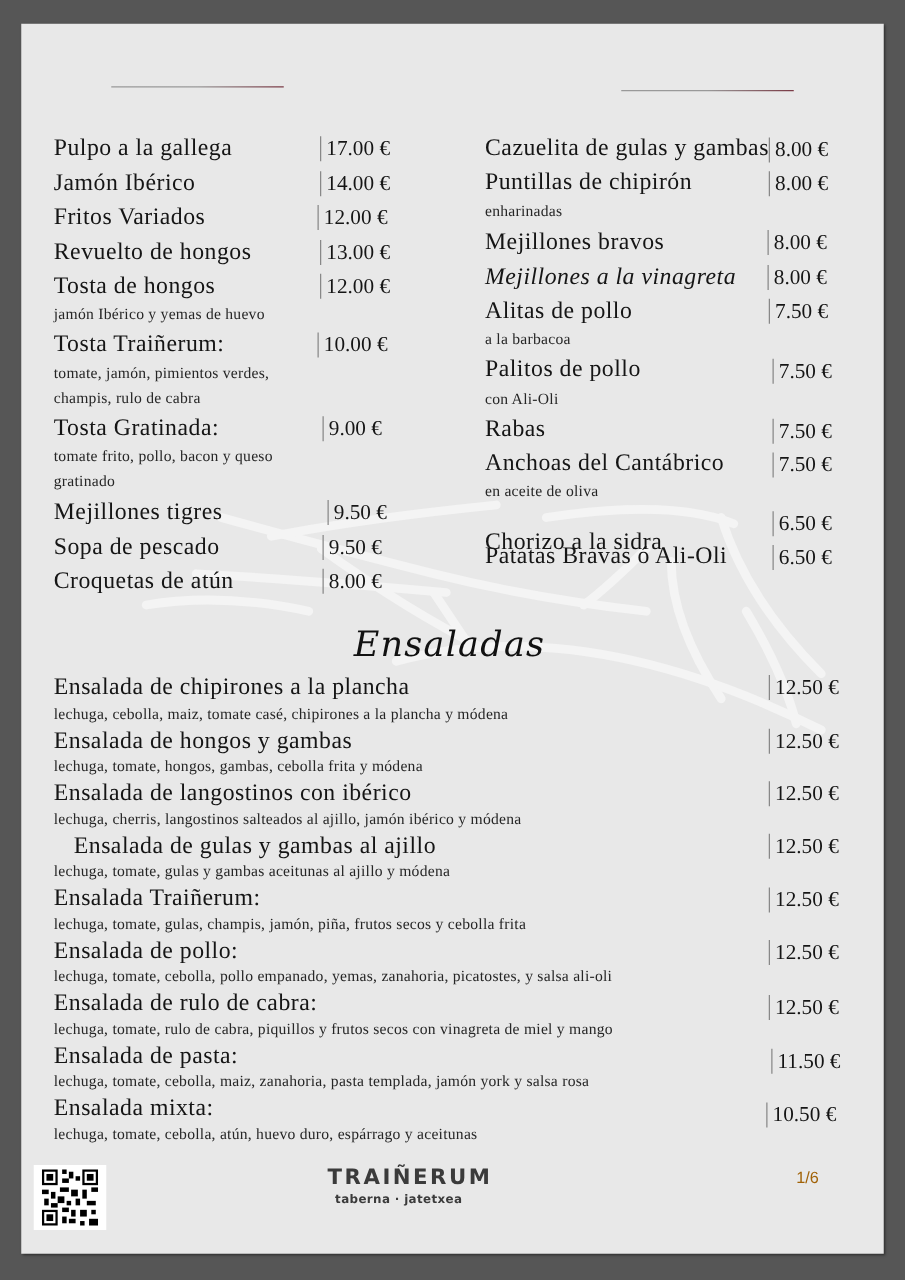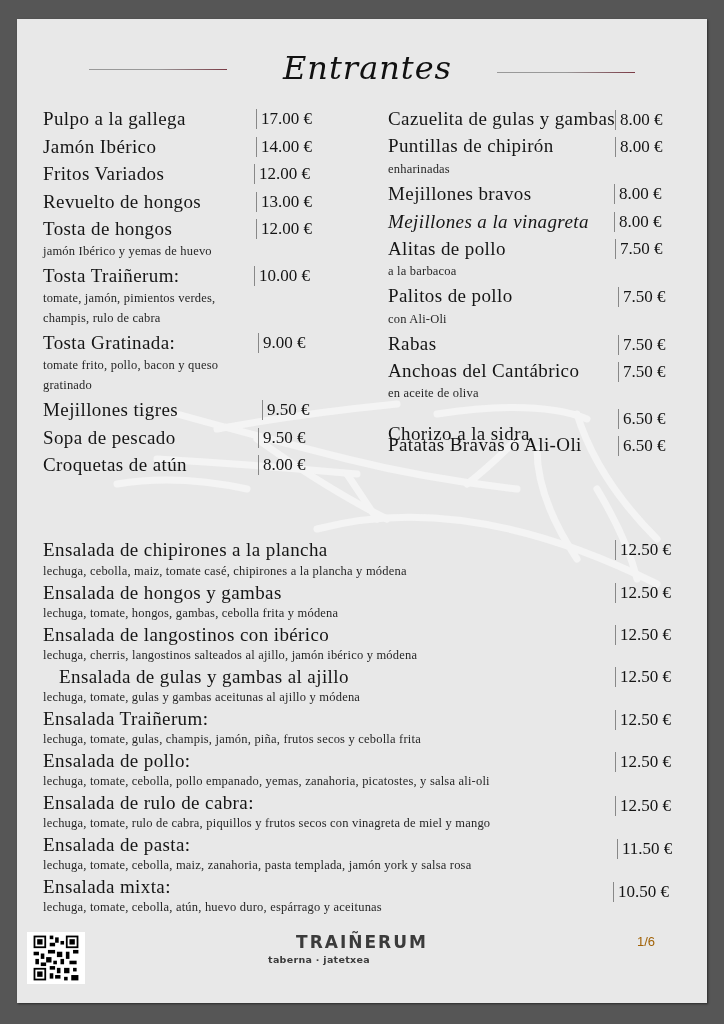--- a/index.html
+++ b/index.html
@@ -50,21 +50,21 @@
       font-family: "Liberation Serif", serif;
       font-size: 17px; color: #151515;
       border-left: 1px solid #888;
       padding-left: 4px; line-height: 20px;
     }
     .qr {
       position: absolute; left: 10px; top: 913px;
       width: 58px; height: 52px; background: #fff;
     }
     .brand {
-      position: absolute; left: 0; width: 690px; top: 913px;
+      position: absolute; left: 0; width: 622px; top: 913px;
       text-align: center;
       font-family: "DejaVu Sans", sans-serif;
       font-weight: bold; font-size: 17px; color: #3b3b3b;
       letter-spacing: 2px;
     }
     .tagline {
       position: absolute; left: 0; width: 604px; top: 935px;
       text-align: center;
       font-family: "DejaVu Sans", sans-serif;
       font-weight: bold; font-size: 9.5px; color: #3b3b3b;
@@ -92,21 +92,20 @@
       <path d="M560 395 Q 580 460 640 520"></path>
       <path d="M500 420 Q 470 450 450 465"></path>
       <path d="M520 430 Q 520 480 560 540"></path>
       <path d="M300 510 Q 450 470 640 565"></path>
       <path d="M100 465 Q 160 455 230 470"></path>
       <path d="M580 470 Q 610 520 620 560"></path>
     </g>
   </svg>
 
   <div class="rule" style="left:72px; top:50px; width:138px;"></div>
-  <div class="heading" style="left:266px; top:30px; font-size:32px;">Entrantes</div>
   <div class="rule" style="left:480px; top:53px; width:138px;"></div>
 
   <div>
     <div class="item">
       <div class="name" style="left:26px; top:89px;">Pulpo a la gallega</div>
       <div class="price" style="left:239px; top:90px;">17.00 €</div>
     </div>
     <div class="item">
       <div class="name" style="left:26px; top:117px;">Jamón Ibérico</div>
       <div class="price" style="left:239px; top:118px;">14.00 €</div>
@@ -190,20 +189,21 @@
     <div class="item">
       <div class="name" style="left:371px; top:388px;margin-top:16px;">Chorizo a la sidra</div>
       <div class="price" style="left:601px; top:390px;">6.50 €</div>
     </div>
     <div class="item">
       <div class="name" style="left:371px; top:415px;">Patatas Bravas ó Ali-Oli</div>
       <div class="price" style="left:601px; top:417px;">6.50 €</div>
     </div>
   </div>
 
+  <div class="heading" style="left:266px; top:480px; font-size:28px;">Ensaladas</div>
 
   <div>
     <div class="item">
       <div class="name" style="left:26px; top:520px;">Ensalada de chipirones a la plancha</div>
       <div class="price" style="left:598px; top:521px;">12.50 €</div>
       <div class="desc" style="left:26px; top:545px;">lechuga, cebolla, maiz, tomate casé, chipirones a la plancha y módena</div>
     </div>
     <div class="item">
       <div class="name" style="left:26px; top:563px;">Ensalada de hongos y gambas</div>
       <div class="price" style="left:598px; top:564px;">12.50 €</div>

